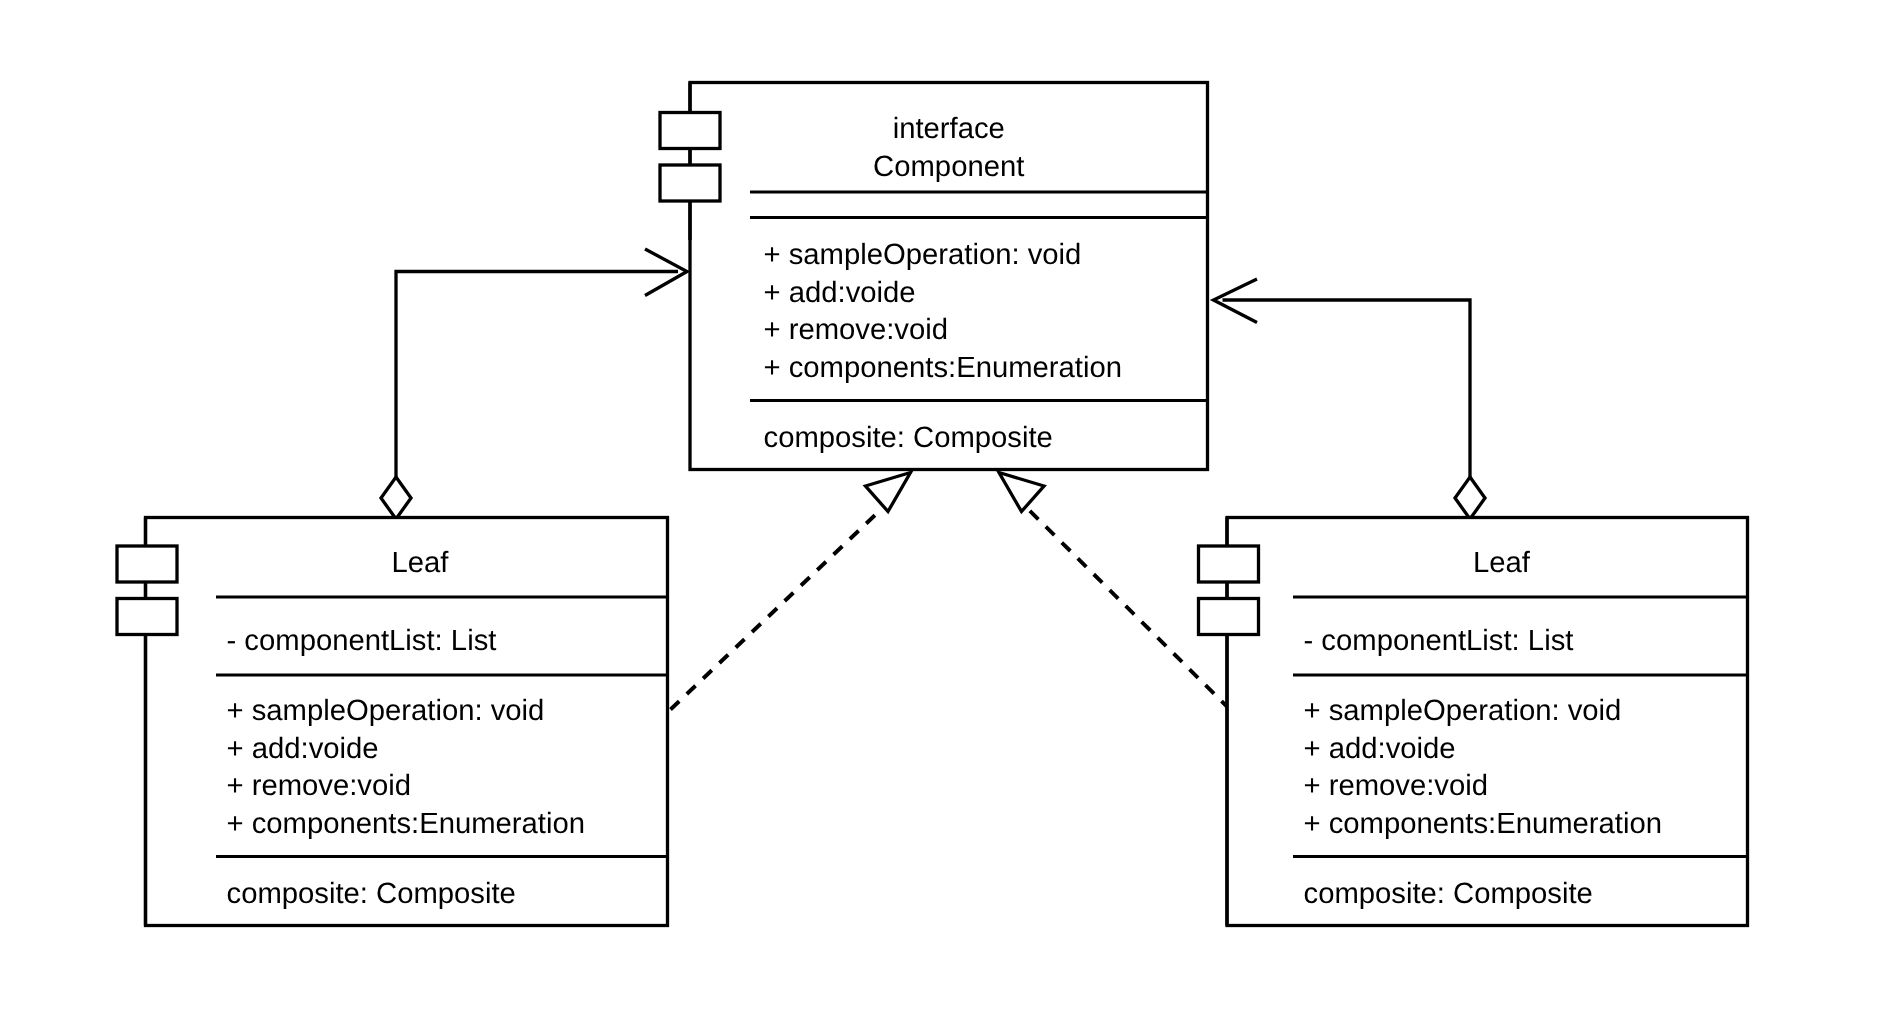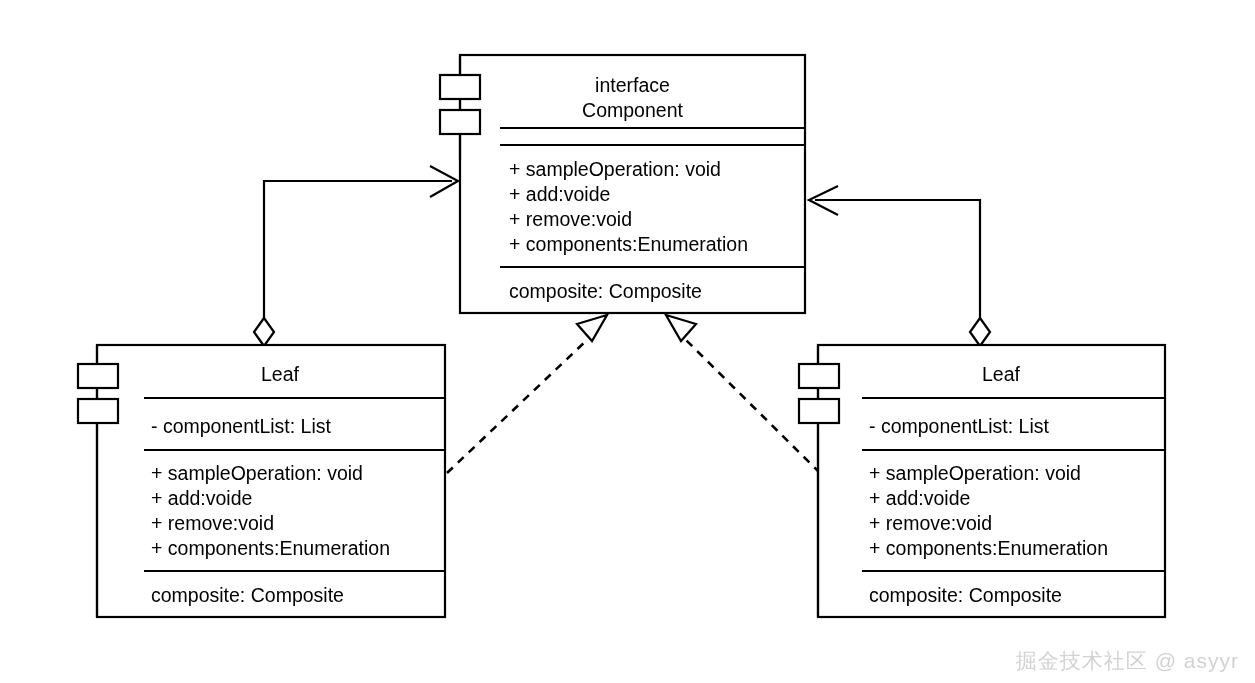--- a/index.html
+++ b/index.html
@@ -150,15 +150,14 @@
 
       <g>
         <line class="conn" x1="818" y1="345" x2="818" y2="617"></line>
         <rect class="port-rect" x="799" y="364" width="40" height="24"></rect>
         <rect class="port-rect" x="799" y="399" width="40" height="24"></rect>
       </g>
     </g>
 
   </svg>
 
-  <div class="watermark">掘金技术社区 @ asyyr</div>
 
 </div>
 
 </body></html>

